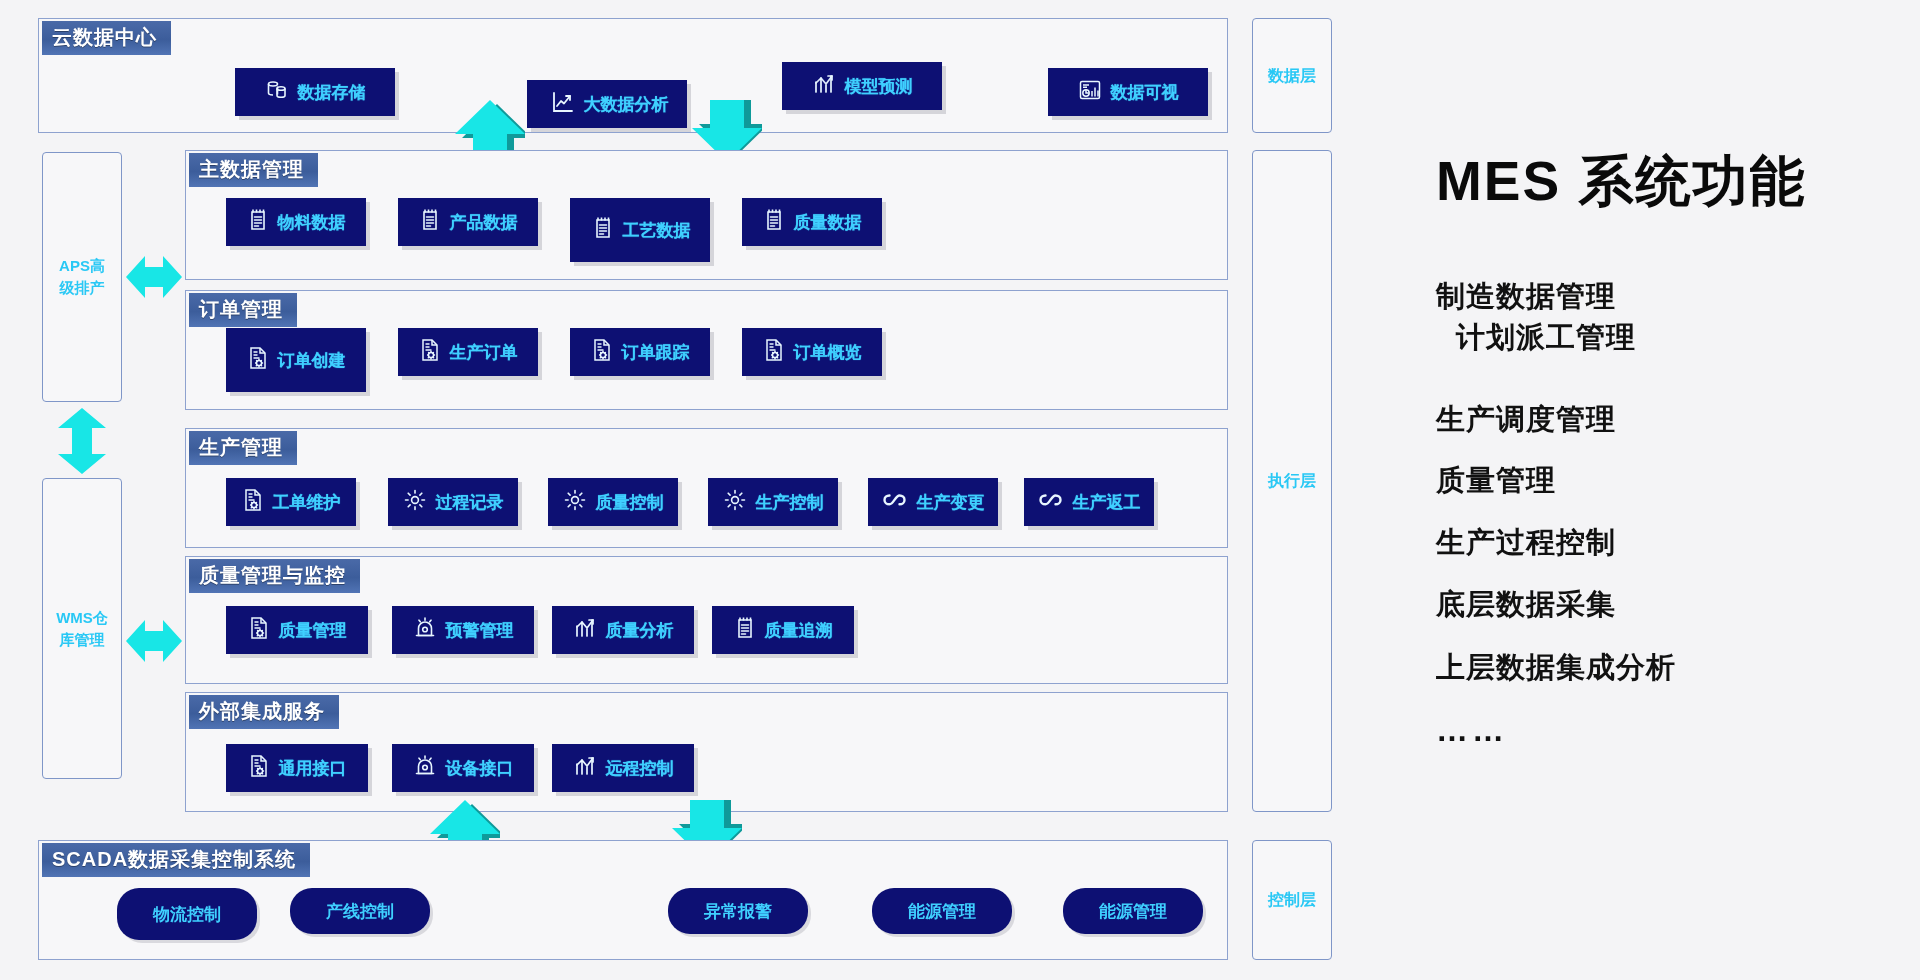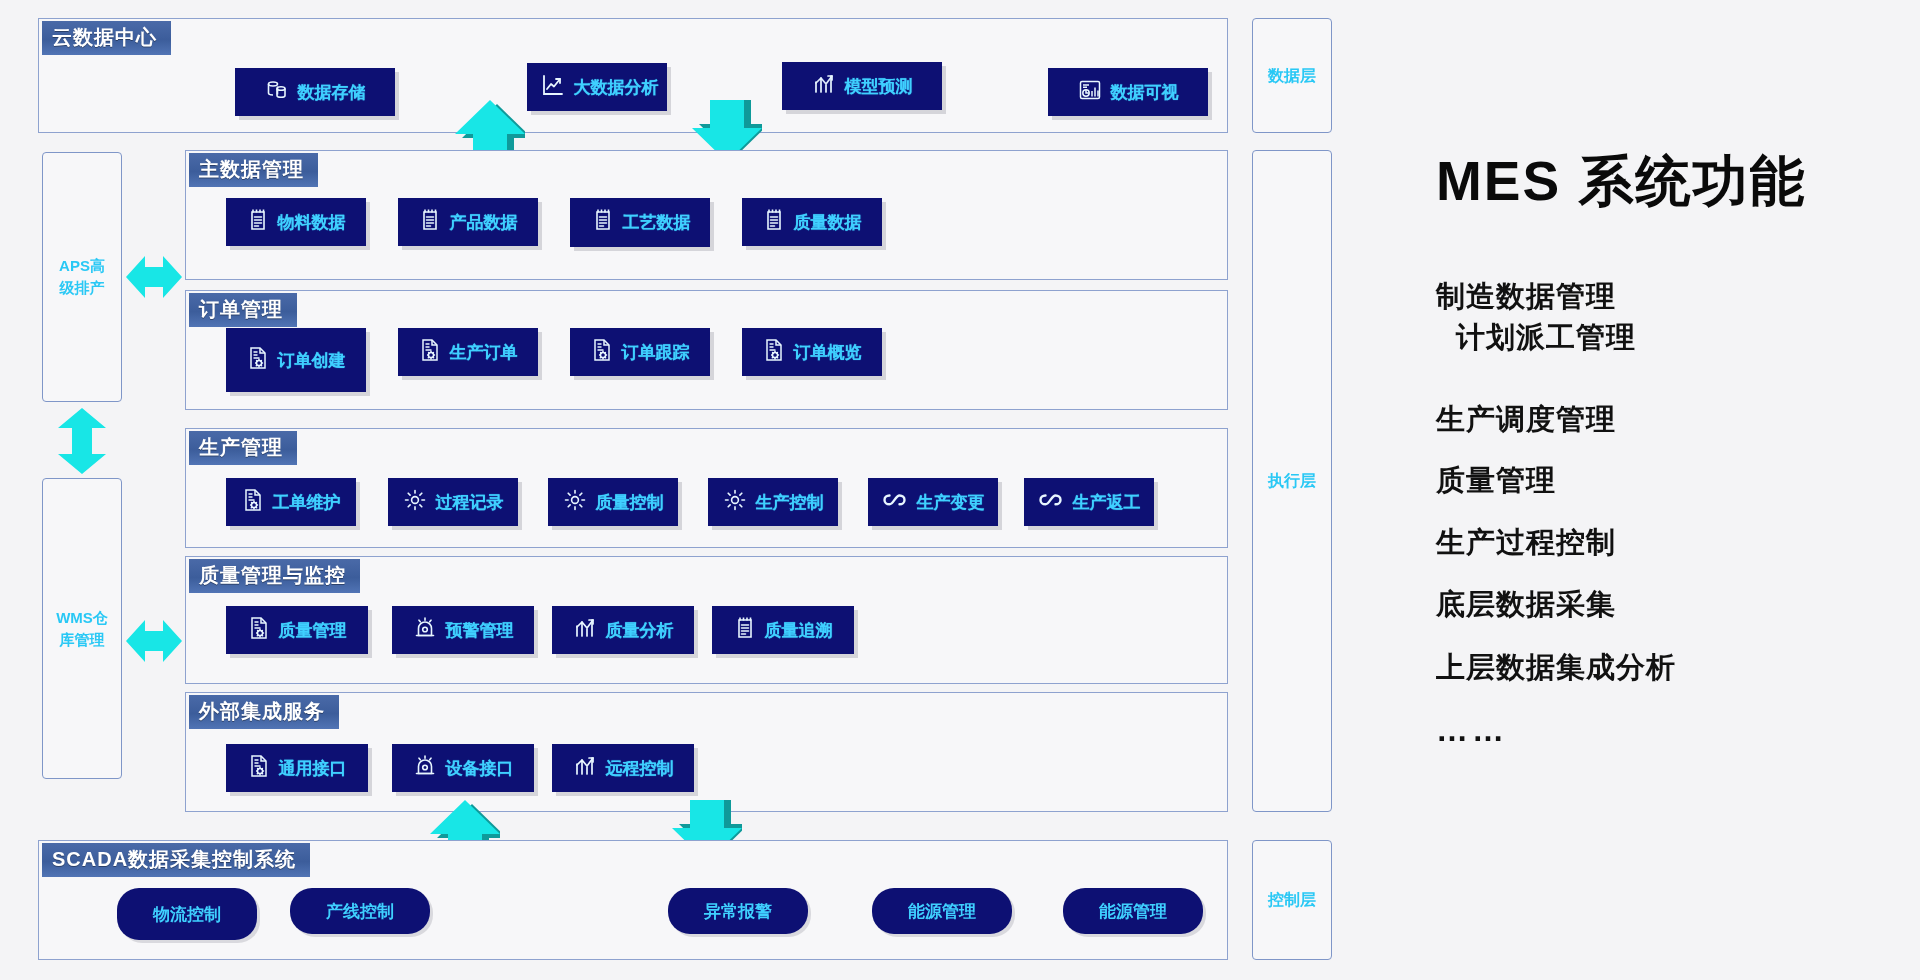--- a/index.html
+++ b/index.html
@@ -119,21 +119,21 @@
         <ellipse cx="8" cy="6" rx="4.5" ry="2"></ellipse>
           <path d="M3.5 6v9c0 1.1 2 2 4.5 2"></path>
         <path d="M12.5 8.5v8"></path>
           <ellipse cx="16" cy="10.5" rx="4" ry="1.8"></ellipse>
         <path d="M12 10.5v7c0 1 1.8 1.8 4 1.8s4-.8 4-1.8v-7"></path>
       </svg>
     </span>
     <span class="lbl">数据存储</span>
   </div>
 
-  <div class="card" style="left:527px; top:63px; width:140px; height:48px;padding-left:15px;">
+  <div class="card" style="left:527px; top:80px; width:160px; height:48px;padding-left:15px;">
     <span class="ico">
       <svg width="24" height="24" viewBox="0 0 24 24" fill="none" stroke="#e8f6ff" stroke-width="1.8">
         <path d="M3 3v18h18" stroke-linecap="round"></path>
         <polyline points="6,16 10,11 13,13.5 19,6" stroke-linejoin="round" stroke-linecap="round"></polyline>
         <polyline points="15,6 19,6 19,10" stroke-linejoin="round" stroke-linecap="round"></polyline>
       </svg>
     </span>
     <span class="lbl">大数据分析</span>
   </div>
 
@@ -194,21 +194,21 @@
   <div class="card" style="left:398px; top:198px; width:140px; height:48px;">
     <span class="ico">
       <svg width="22" height="24" viewBox="0 0 22 24" fill="none" stroke="#e8f6ff" stroke-width="1.6">
         <path d="M5 4h12v17H5z"></path>
           <path d="M6 1.5v3M9.5 1.5v3M13 1.5v3M16.5 1.5v3"></path>
         <path d="M7.5 9h7M7.5 12h7M7.5 15h7M7.5 18h4" stroke-linecap="round"></path>
       </svg>
     </span>
     <span class="lbl">产品数据</span>
   </div>
-  <div class="card" style="left:570px; top:198px; width:140px; height:49px;padding-left:12px;">
+  <div class="card" style="left:570px; top:198px; width:140px; height:64px;padding-left:12px;">
     <span class="ico">
       <svg width="22" height="24" viewBox="0 0 22 24" fill="none" stroke="#e8f6ff" stroke-width="1.6">
         <path d="M5 4h12v17H5z"></path>
           <path d="M6 1.5v3M9.5 1.5v3M13 1.5v3M16.5 1.5v3"></path>
         <path d="M7.5 9h7M7.5 12h7M7.5 15h7M7.5 18h4" stroke-linecap="round"></path>
       </svg>
     </span>
     <span class="lbl">工艺数据</span>
   </div>
   <div class="card" style="left:742px; top:198px; width:140px; height:48px;">

